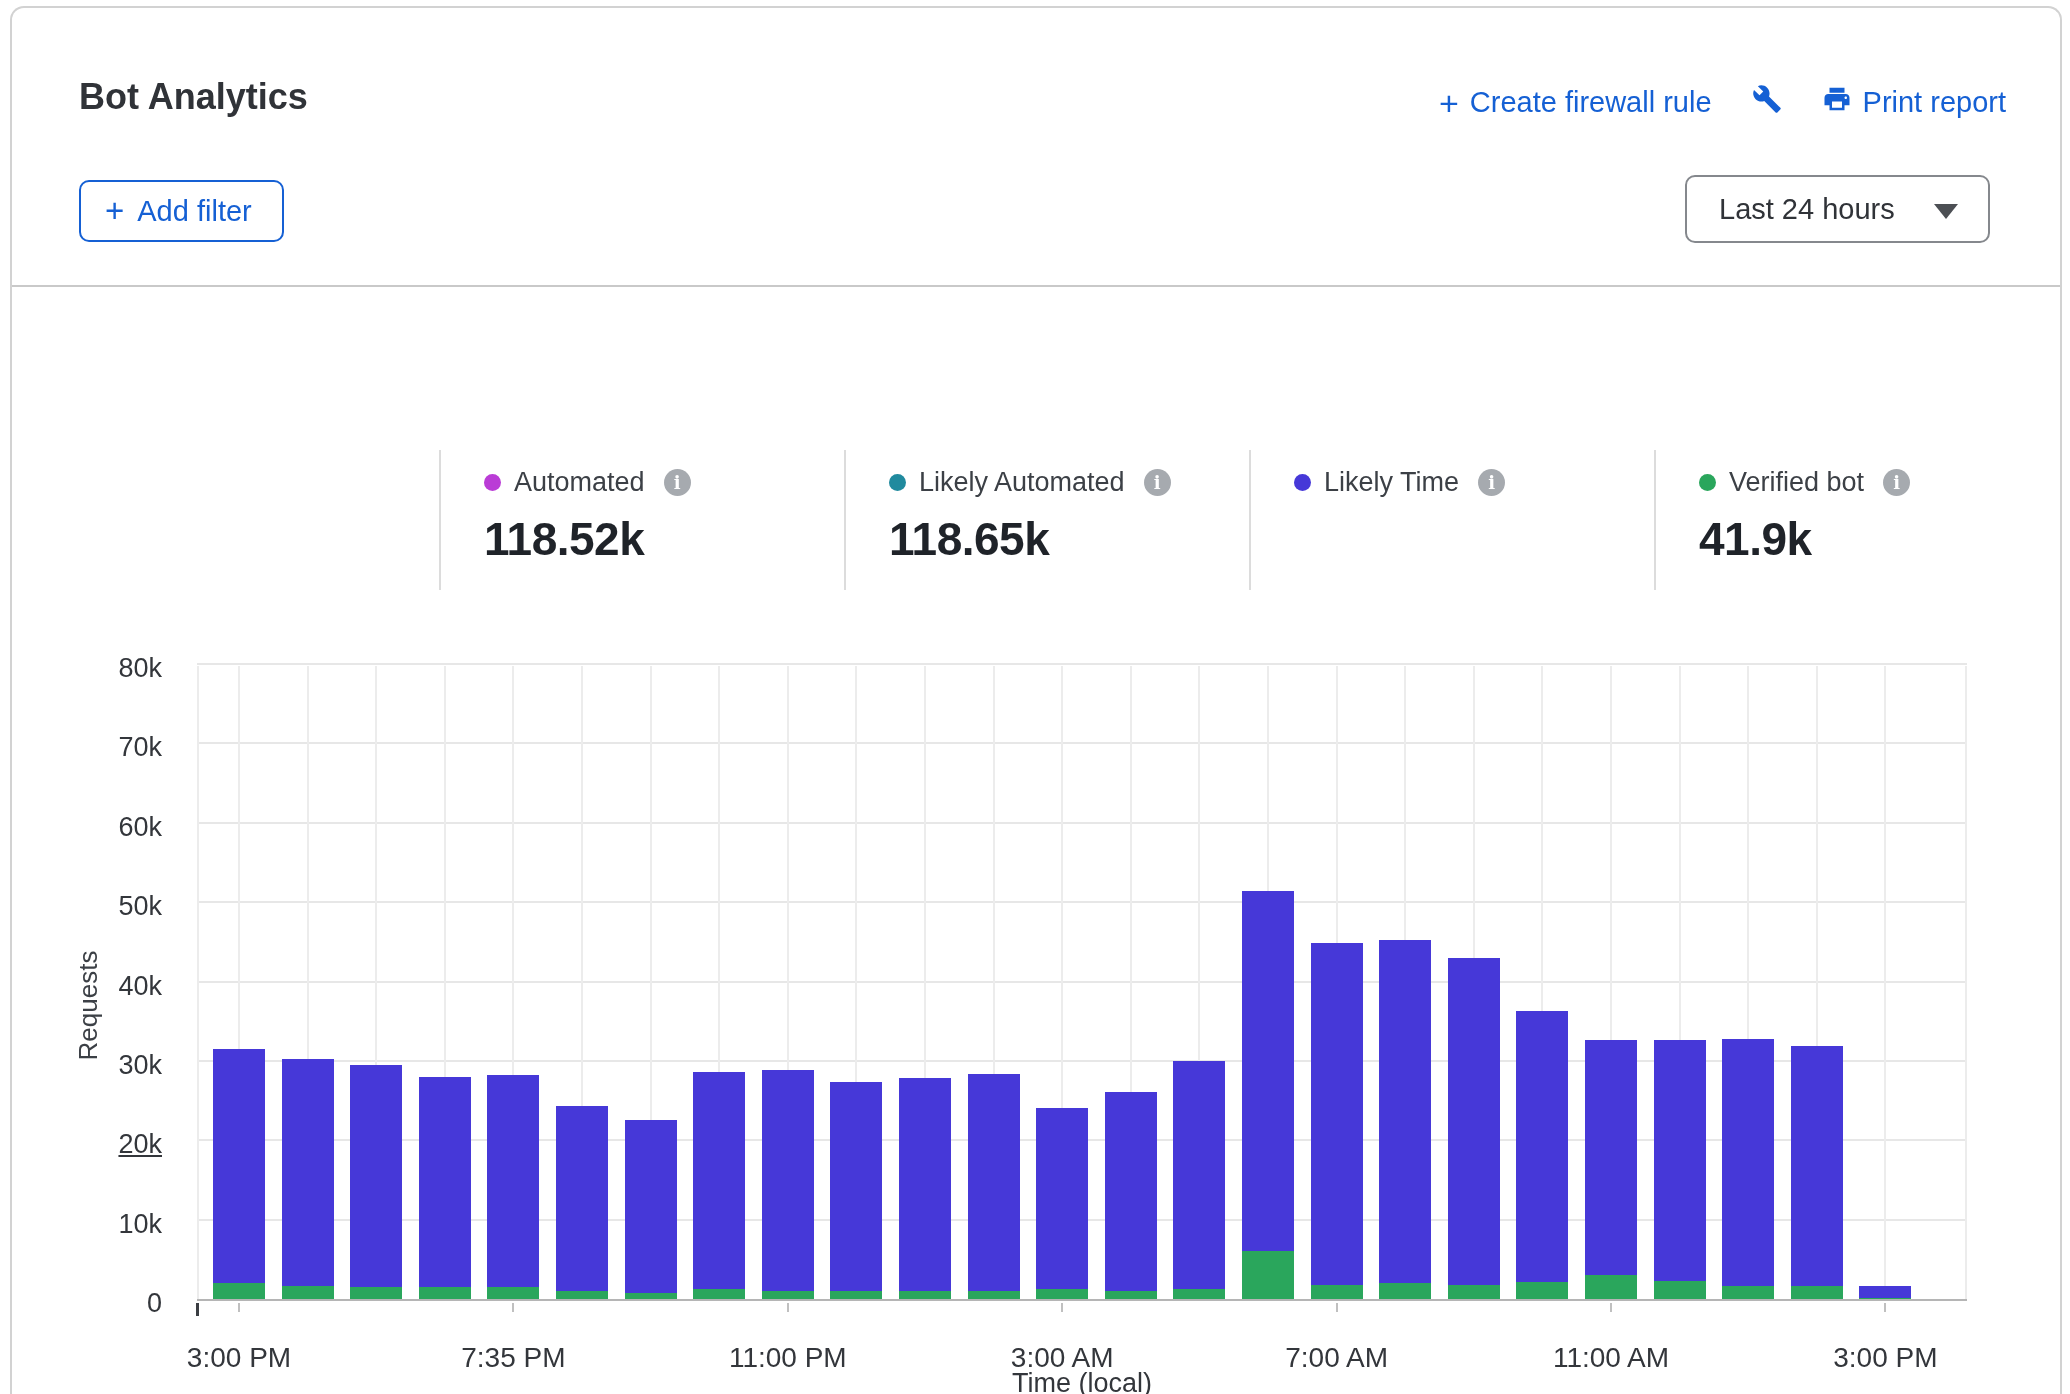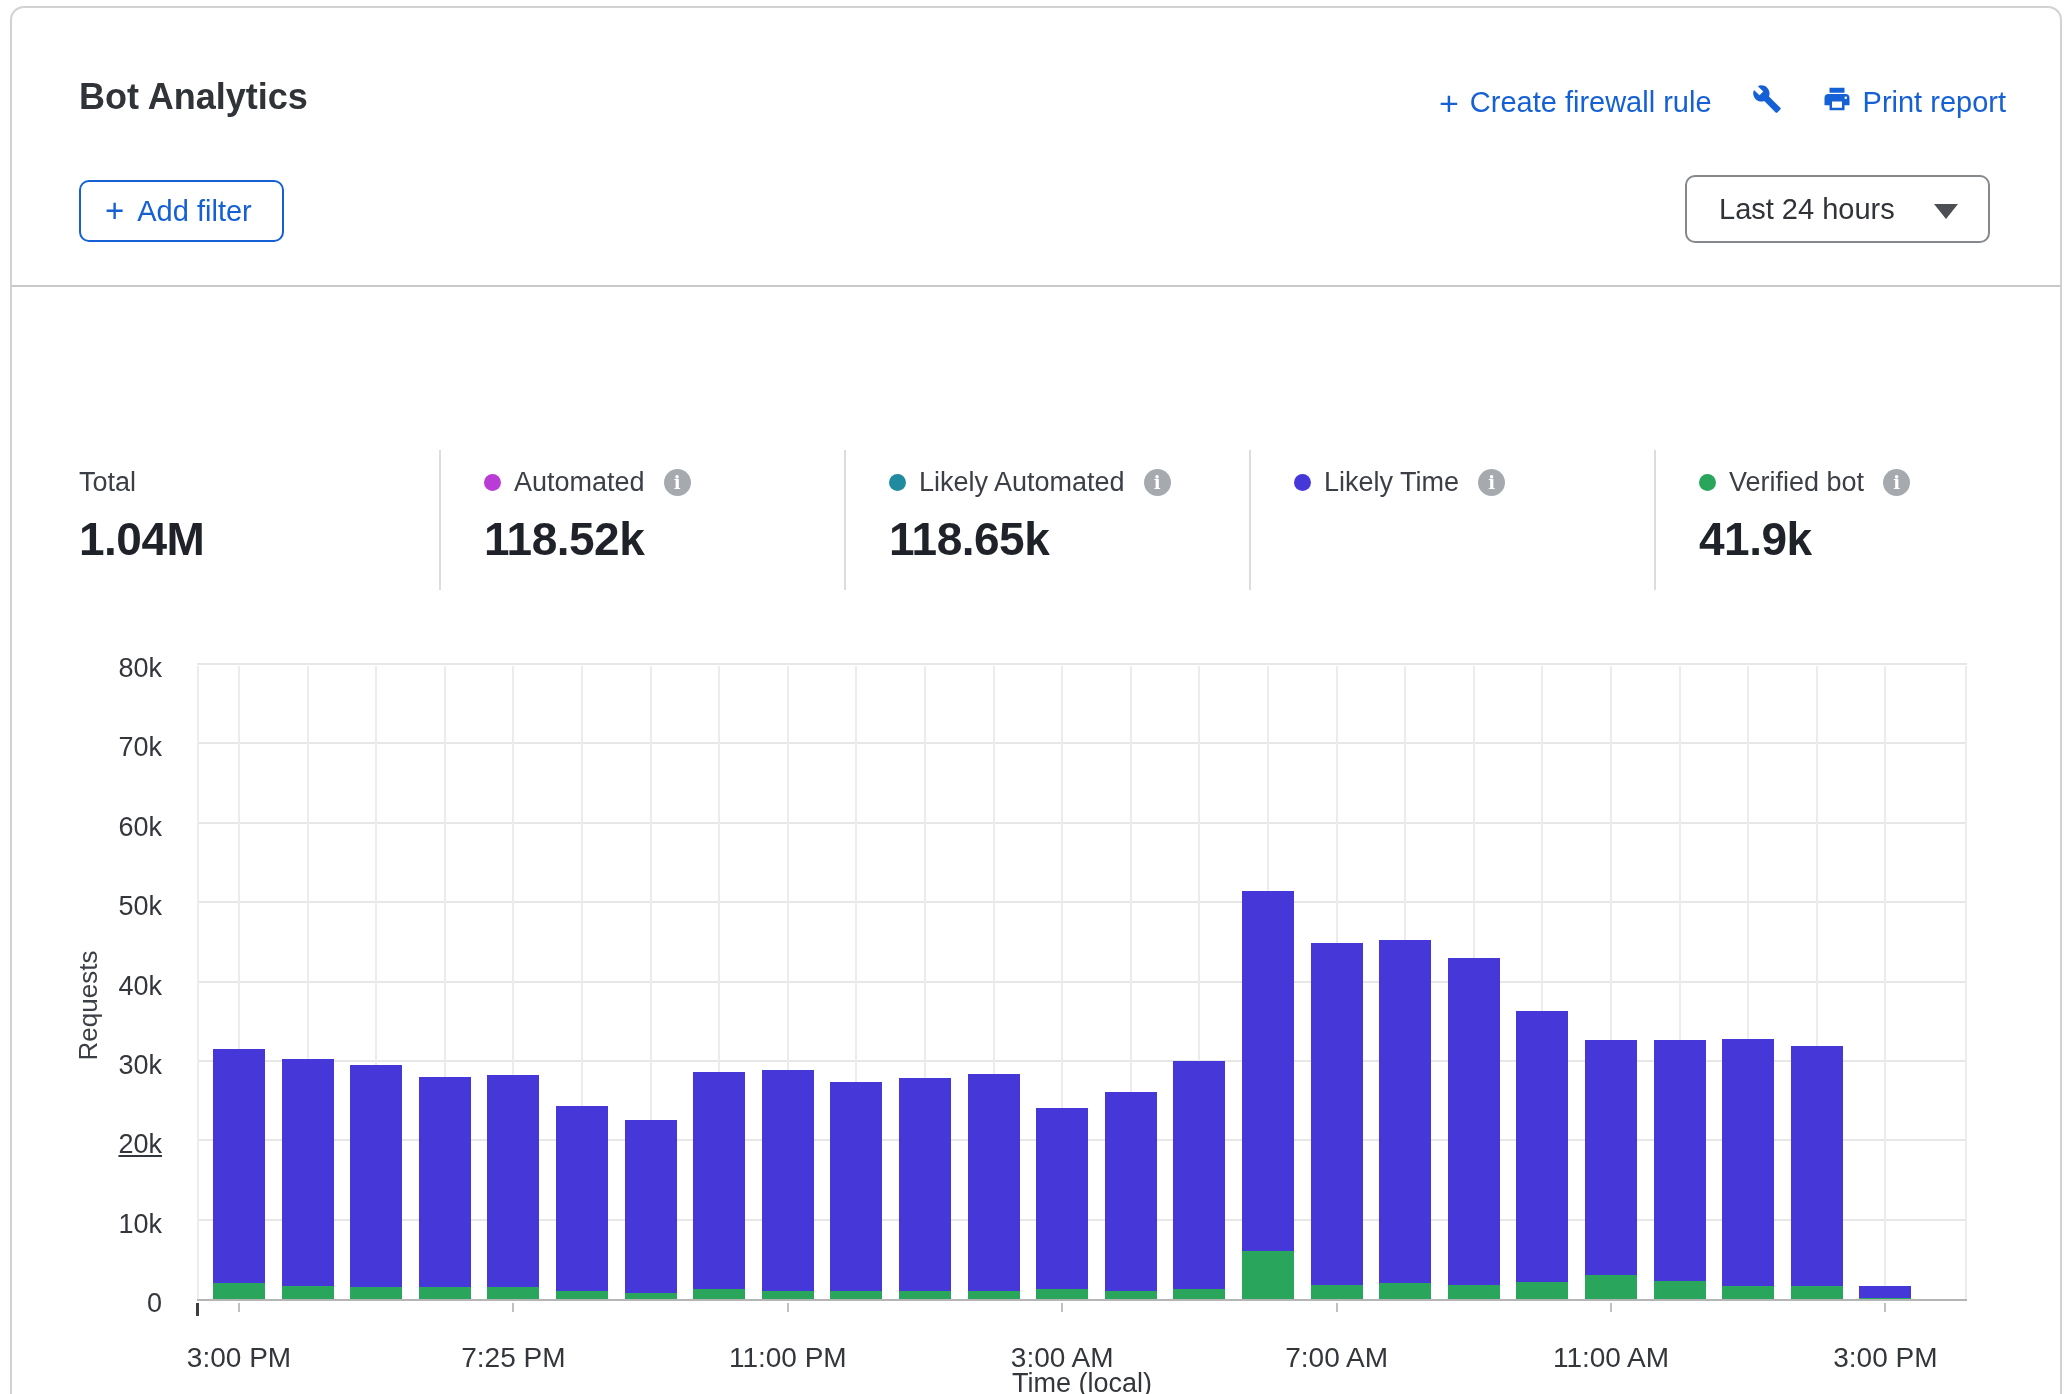--- a/index.html
+++ b/index.html
@@ -100,26 +100,20 @@
     </button>
 
     <div class="time-range">
       <span>Last 24 hours</span>
       <span class="caret-down"></span>
     </div>
 
     <div class="header-divider"></div>
 
 
-    <div class="stat-col" style="left:67px">
-      <div class="stat-head">
-        <span class="stat-label">Total</span>
-      </div>
-      <div class="stat-value">1.04M</div>
-    </div>
     <div class="stat-divider" style="left:427px"></div>
 
     <div class="stat-col" style="left:472px">
       <div class="stat-head">
         <span class="dot" style="background: rgb(186, 60, 214);"></span>
         <span class="stat-label">Automated</span>
         <span class="info-icon">i</span>
       </div>
       <div class="stat-value">118.52k</div>
     </div>
@@ -300,21 +294,21 @@
         <div class="bar-seg" title="3:00 PM — Automated: 0.3k" style="left: 1662.4px; width: 52px; bottom: 0px; height: 2.38125px; background: rgb(186, 60, 214); z-index: 5;"></div>
         <div class="bar-seg" title="3:00 PM — Likely Automated: 0.4k" style="left: 1662.4px; width: 52px; bottom: 0px; height: 3.175px; background: rgb(32, 138, 158); z-index: 5;"></div>
         <div class="bar-seg" title="3:00 PM — Likely Human: 1.7k" style="left: 1662.4px; width: 52px; bottom: 0px; height: 13.4938px; background: rgb(70, 56, 216); z-index: 5;"></div>
         <div class="bar-seg" title="3:00 PM — Verified bot: 0.1k" style="left: 1662.4px; width: 52px; bottom: 0px; height: 0.79375px; background: rgb(42, 166, 92); z-index: 5;"></div>
       </div>
     <div id="xaxis">
         <div class="axis-tick dark" style="left: 184px;"></div>
         <div class="axis-tick" style="left: 226px;"></div>
         <div class="x-tick-label" style="left: 227px;">3:00 PM</div>
         <div class="axis-tick" style="left: 500.4px;"></div>
-        <div class="x-tick-label" style="left: 501.4px;">7:25 PM</div>
+        <div class="x-tick-label" style="left: 501.4px;">7:35 PM</div>
         <div class="axis-tick" style="left: 774.8px;"></div>
         <div class="x-tick-label" style="left: 775.8px;">11:00 PM</div>
         <div class="axis-tick" style="left: 1049.2px;"></div>
         <div class="x-tick-label" style="left: 1050.2px;">3:00 AM</div>
         <div class="axis-tick" style="left: 1323.6px;"></div>
         <div class="x-tick-label" style="left: 1324.6px;">7:00 AM</div>
         <div class="axis-tick" style="left: 1598px;"></div>
         <div class="x-tick-label" style="left: 1599px;">11:00 AM</div>
         <div class="axis-tick" style="left: 1872.4px;"></div>
         <div class="x-tick-label" style="left: 1873.4px;">3:00 PM</div>

